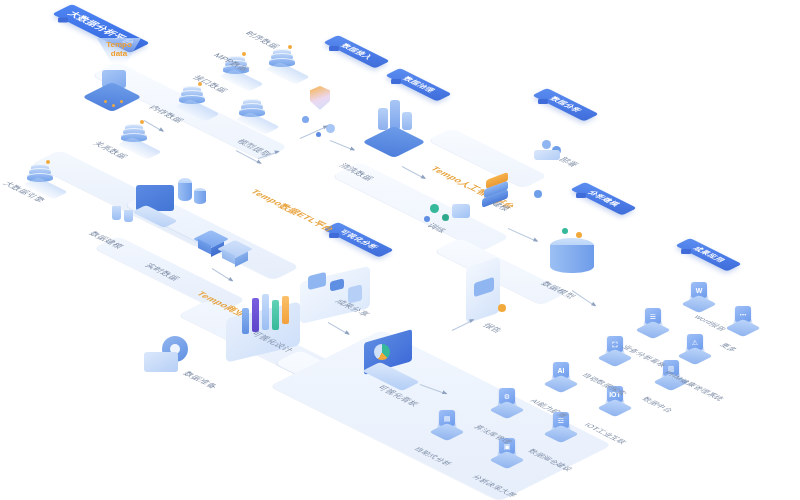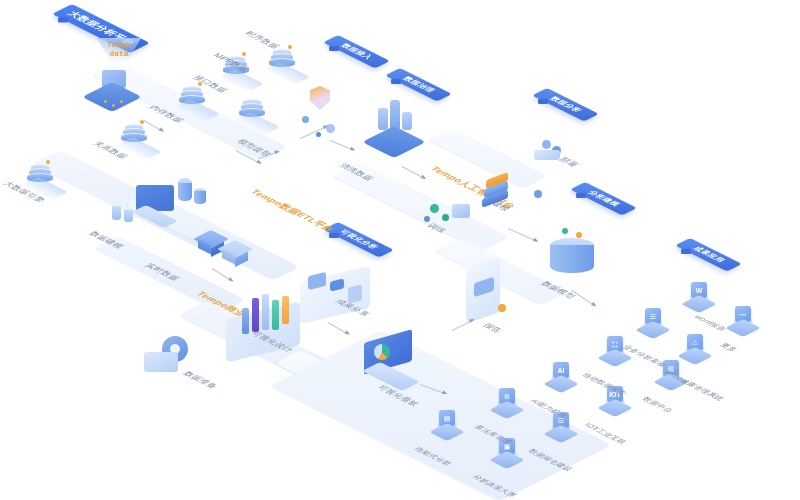--- a/index.html
+++ b/index.html
@@ -131,21 +131,21 @@
   .dotm{position:absolute;border-radius:50%;}
 
   
   .arrow{position:absolute;height:1px;background:#b9c8de;transform-origin:0 50%;}
   .arrow:after{
     content:"";position:absolute;right:-1px;top:-2.2px;
     border-left:5px solid #8fa3c0;border-top:2.6px solid transparent;border-bottom:2.6px solid transparent;
   }
 
   
-  .funnel{position:absolute;width:44px;height:34px;font-family:Liberation Mono, monospace;}
+  .funnel{position:absolute;width:44px;height:34px;}
   .funnel .fun{
     position:absolute;left:0;top:0;width:44px;height:26px;
     background:linear-gradient(180deg,rgba(182,208,248,.85),rgba(182,208,248,0));
     clip-path:polygon(0 0,100% 0,66% 100%,34% 100%);
   }
   .funnel .txt{
     position:absolute;left:0;top:2px;width:44px;text-align:center;
     color:#ef9f30;font-size:8px;font-weight:bold;line-height:9px;
   }
   .server{position:absolute;width:60px;height:46px;}

